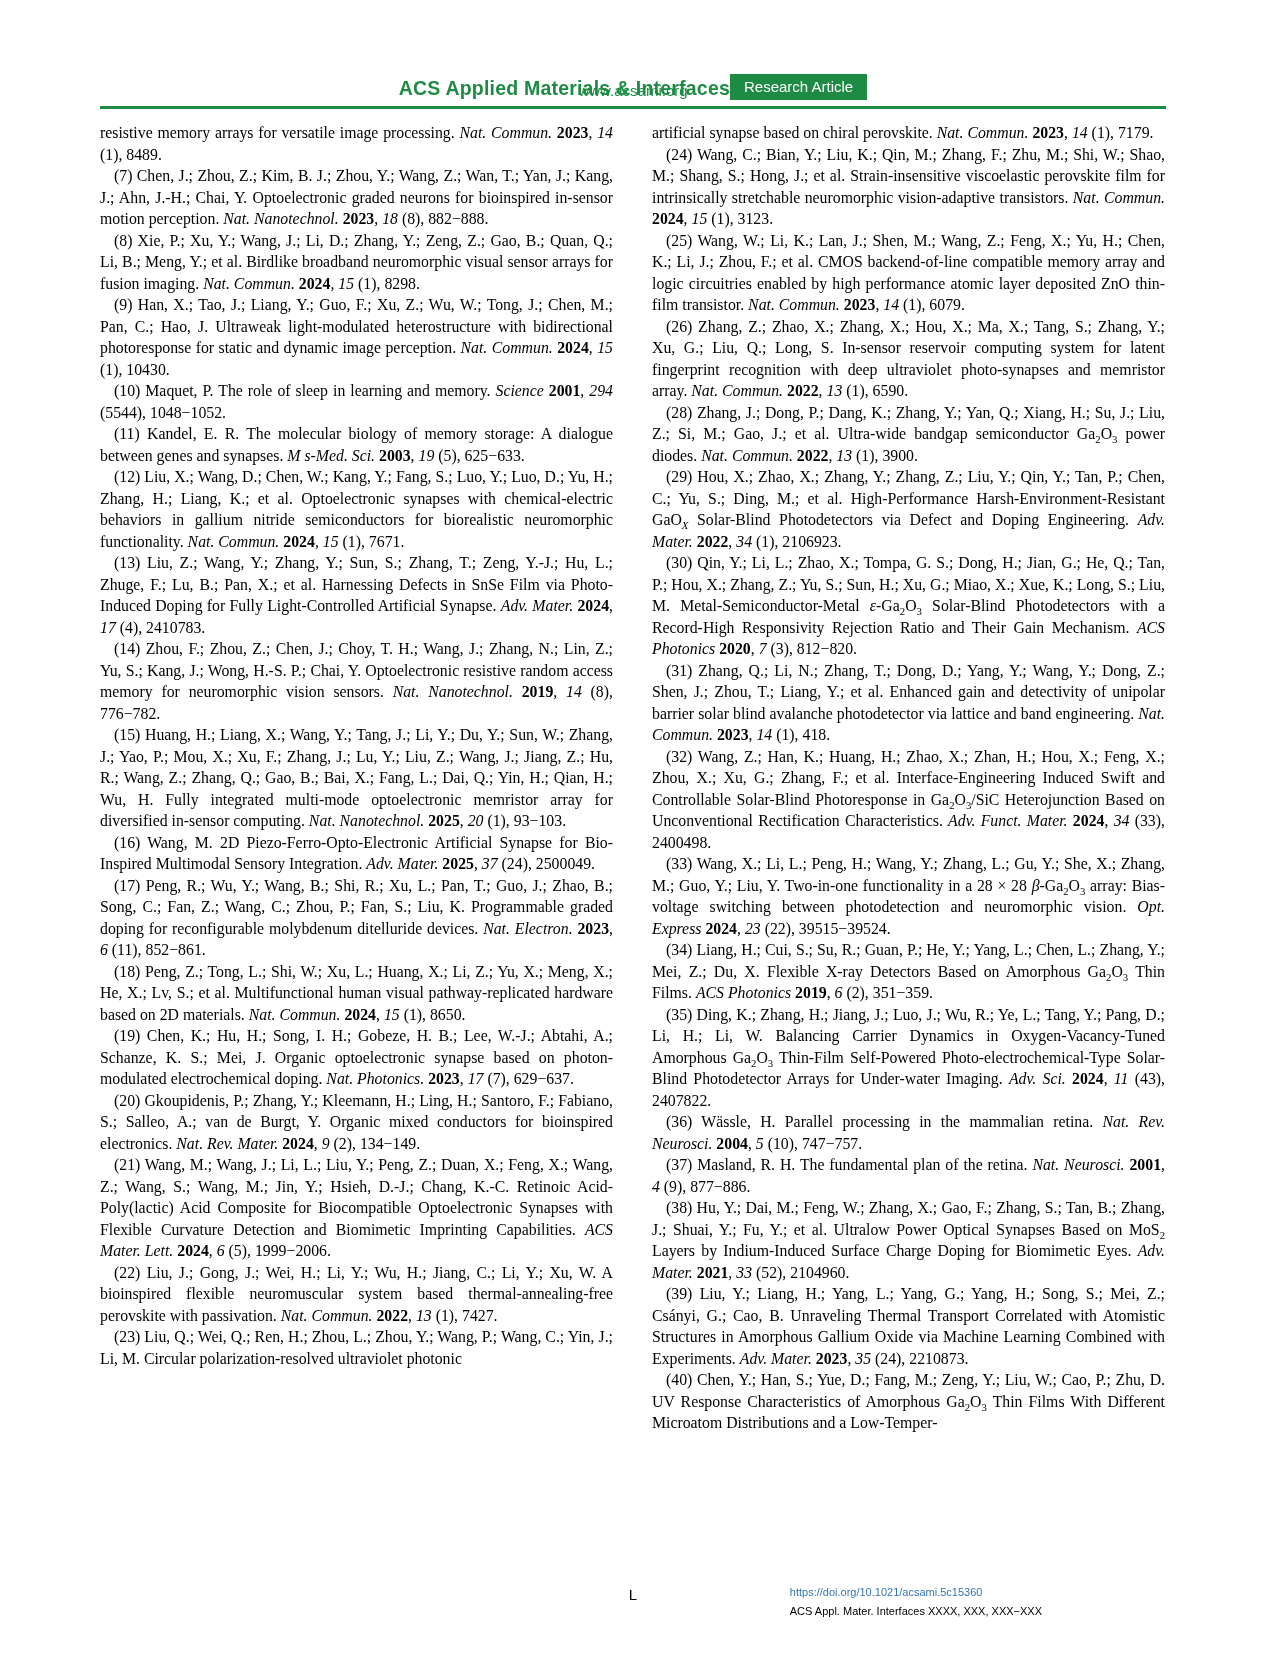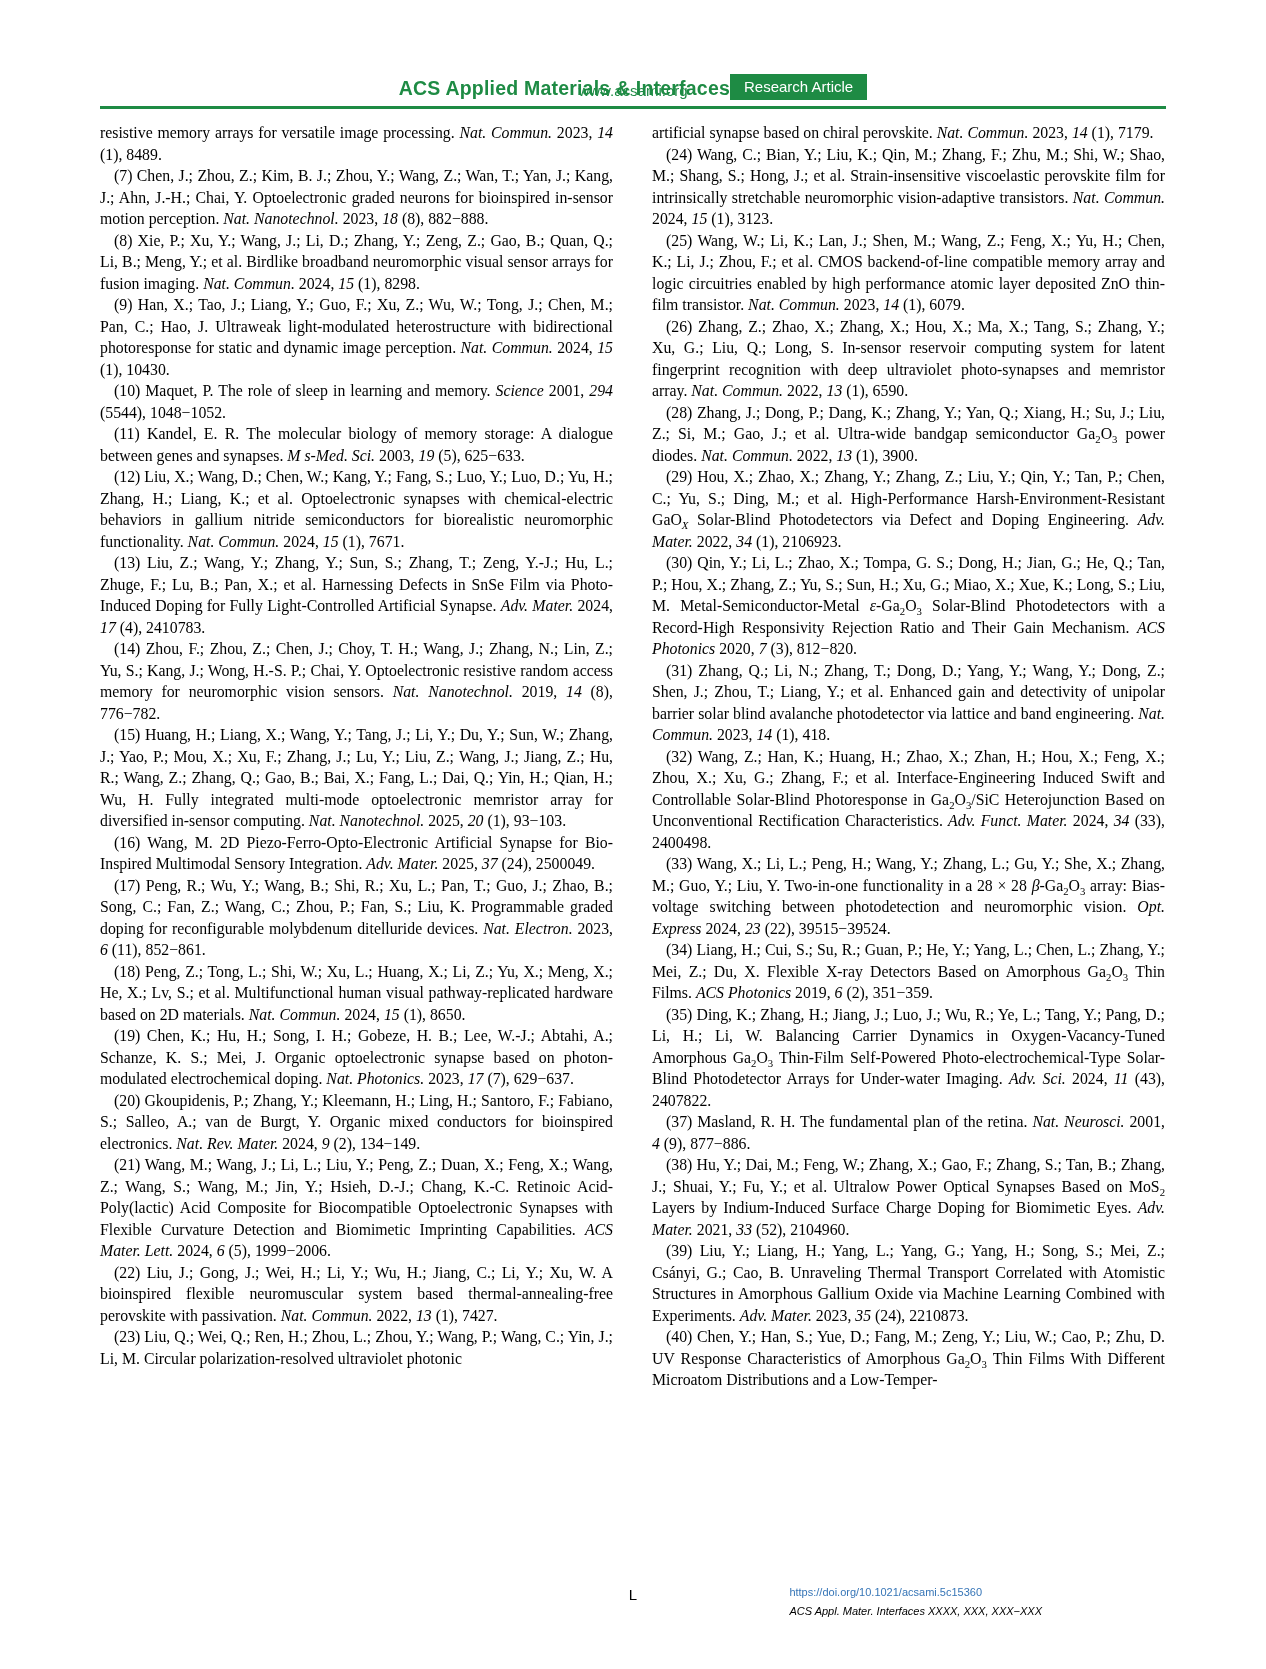--- a/index.html
+++ b/index.html
@@ -35,35 +35,35 @@
   .columns{
     display:flex;gap:39px;margin-top:13px;
   }
   .col{
     width:513px;
     font-size:15.8px;line-height:21.5px;text-align:justify;
   }
   .ref{margin:0;text-indent:14px;}
   .ref.cont{text-indent:0;}
   .ref i{font-style:italic;}
-  .ref b{font-weight:normal;}
+  .ref b{font-weight:bold;}
   sub{font-size:68%;line-height:0;}
   .footer{
     position:absolute;left:100px;top:1583px;width:1066px;height:50px;
   }
   .page-letter{
     position:absolute;left:50%;transform:translateX(-50%);top:3px;
     font-family:"Liberation Sans", sans-serif;font-size:15px;color:#000;
   }
   .footer-right{
     position:absolute;right:124px;top:0;text-align:left;
     font-family:"Liberation Sans", sans-serif;font-size:11px;line-height:19px;
   }
   .doi-link{color:var(--blue);text-decoration:none;}
-  .journal-cite{font-style:italic;color:#000;}
+  .journal-cite{color:#000;}
 </style>
 </head>
 <body>
 
 <div class="page">
   <div class="masthead">
     <span class="journal-title">ACS Applied Materials &amp; Interfaces</span>
     <span class="site-url">www.acsami.org</span>
     <span class="badge">Research Article</span>
   </div>
@@ -95,20 +95,21 @@
         <p class="ref">(25) Wang, W.; Li, K.; Lan, J.; Shen, M.; Wang, Z.; Feng, X.; Yu, H.; Chen, K.; Li, J.; Zhou, F.; et al. CMOS backend-of-line compatible memory array and logic circuitries enabled by high performance atomic layer deposited ZnO thin-film transistor. <i>Nat. Commun.</i> <b>2023</b>, <i>14</i> (1), 6079.</p>
         <p class="ref">(26) Zhang, Z.; Zhao, X.; Zhang, X.; Hou, X.; Ma, X.; Tang, S.; Zhang, Y.; Xu, G.; Liu, Q.; Long, S. In-sensor reservoir computing system for latent fingerprint recognition with deep ultraviolet photo-synapses and memristor array. <i>Nat. Commun.</i> <b>2022</b>, <i>13</i> (1), 6590.</p>
         <p class="ref">(28) Zhang, J.; Dong, P.; Dang, K.; Zhang, Y.; Yan, Q.; Xiang, H.; Su, J.; Liu, Z.; Si, M.; Gao, J.; et al. Ultra-wide bandgap semiconductor Ga<sub>2</sub>O<sub>3</sub> power diodes. <i>Nat. Commun.</i> <b>2022</b>, <i>13</i> (1), 3900.</p>
         <p class="ref">(29) Hou, X.; Zhao, X.; Zhang, Y.; Zhang, Z.; Liu, Y.; Qin, Y.; Tan, P.; Chen, C.; Yu, S.; Ding, M.; et al. High-Performance Harsh-Environment-Resistant GaO<sub><i>X</i></sub> Solar-Blind Photodetectors via Defect and Doping Engineering. <i>Adv. Mater.</i> <b>2022</b>, <i>34</i> (1), 2106923.</p>
         <p class="ref">(30) Qin, Y.; Li, L.; Zhao, X.; Tompa, G. S.; Dong, H.; Jian, G.; He, Q.; Tan, P.; Hou, X.; Zhang, Z.; Yu, S.; Sun, H.; Xu, G.; Miao, X.; Xue, K.; Long, S.; Liu, M. Metal-Semiconductor-Metal <i>ε</i>-Ga<sub>2</sub>O<sub>3</sub> Solar-Blind Photodetectors with a Record-High Responsivity Rejection Ratio and Their Gain Mechanism. <i>ACS Photonics</i> <b>2020</b>, <i>7</i> (3), 812−820.</p>
         <p class="ref">(31) Zhang, Q.; Li, N.; Zhang, T.; Dong, D.; Yang, Y.; Wang, Y.; Dong, Z.; Shen, J.; Zhou, T.; Liang, Y.; et al. Enhanced gain and detectivity of unipolar barrier solar blind avalanche photodetector via lattice and band engineering. <i>Nat. Commun.</i> <b>2023</b>, <i>14</i> (1), 418.</p>
         <p class="ref">(32) Wang, Z.; Han, K.; Huang, H.; Zhao, X.; Zhan, H.; Hou, X.; Feng, X.; Zhou, X.; Xu, G.; Zhang, F.; et al. Interface-Engineering Induced Swift and Controllable Solar-Blind Photoresponse in Ga<sub>2</sub>O<sub>3</sub>/SiC Heterojunction Based on Unconventional Rectification Characteristics. <i>Adv. Funct. Mater.</i> <b>2024</b>, <i>34</i> (33), 2400498.</p>
         <p class="ref">(33) Wang, X.; Li, L.; Peng, H.; Wang, Y.; Zhang, L.; Gu, Y.; She, X.; Zhang, M.; Guo, Y.; Liu, Y. Two-in-one functionality in a 28 × 28 <i>β</i>-Ga<sub>2</sub>O<sub>3</sub> array: Bias-voltage switching between photodetection and neuromorphic vision. <i>Opt. Express</i> <b>2024</b>, <i>23</i> (22), 39515−39524.</p>
         <p class="ref">(34) Liang, H.; Cui, S.; Su, R.; Guan, P.; He, Y.; Yang, L.; Chen, L.; Zhang, Y.; Mei, Z.; Du, X. Flexible X-ray Detectors Based on Amorphous Ga<sub>2</sub>O<sub>3</sub> Thin Films. <i>ACS Photonics</i> <b>2019</b>, <i>6</i> (2), 351−359.</p>
         <p class="ref">(35) Ding, K.; Zhang, H.; Jiang, J.; Luo, J.; Wu, R.; Ye, L.; Tang, Y.; Pang, D.; Li, H.; Li, W. Balancing Carrier Dynamics in Oxygen-Vacancy-Tuned Amorphous Ga<sub>2</sub>O<sub>3</sub> Thin-Film Self-Powered Photo-electrochemical-Type Solar-Blind Photodetector Arrays for Under-water Imaging. <i>Adv. Sci.</i> <b>2024</b>, <i>11</i> (43), 2407822.</p>
+        <p class="ref">(36) Wässle, H. Parallel processing in the mammalian retina. <i>Nat. Rev. Neurosci.</i> <b>2004</b>, <i>5</i> (10), 747−757.</p>
         <p class="ref">(37) Masland, R. H. The fundamental plan of the retina. <i>Nat. Neurosci.</i> <b>2001</b>, <i>4</i> (9), 877−886.</p>
         <p class="ref">(38) Hu, Y.; Dai, M.; Feng, W.; Zhang, X.; Gao, F.; Zhang, S.; Tan, B.; Zhang, J.; Shuai, Y.; Fu, Y.; et al. Ultralow Power Optical Synapses Based on MoS<sub>2</sub> Layers by Indium-Induced Surface Charge Doping for Biomimetic Eyes. <i>Adv. Mater.</i> <b>2021</b>, <i>33</i> (52), 2104960.</p>
         <p class="ref">(39) Liu, Y.; Liang, H.; Yang, L.; Yang, G.; Yang, H.; Song, S.; Mei, Z.; Csányi, G.; Cao, B. Unraveling Thermal Transport Correlated with Atomistic Structures in Amorphous Gallium Oxide via Machine Learning Combined with Experiments. <i>Adv. Mater.</i> <b>2023</b>, <i>35</i> (24), 2210873.</p>
         <p class="ref">(40) Chen, Y.; Han, S.; Yue, D.; Fang, M.; Zeng, Y.; Liu, W.; Cao, P.; Zhu, D. UV Response Characteristics of Amorphous Ga<sub>2</sub>O<sub>3</sub> Thin Films With Different Microatom Distributions and a Low-Temper-</p>
       </div>
   </div>
 </div>
 
 <div class="footer">
   <span class="page-letter">L</span>

